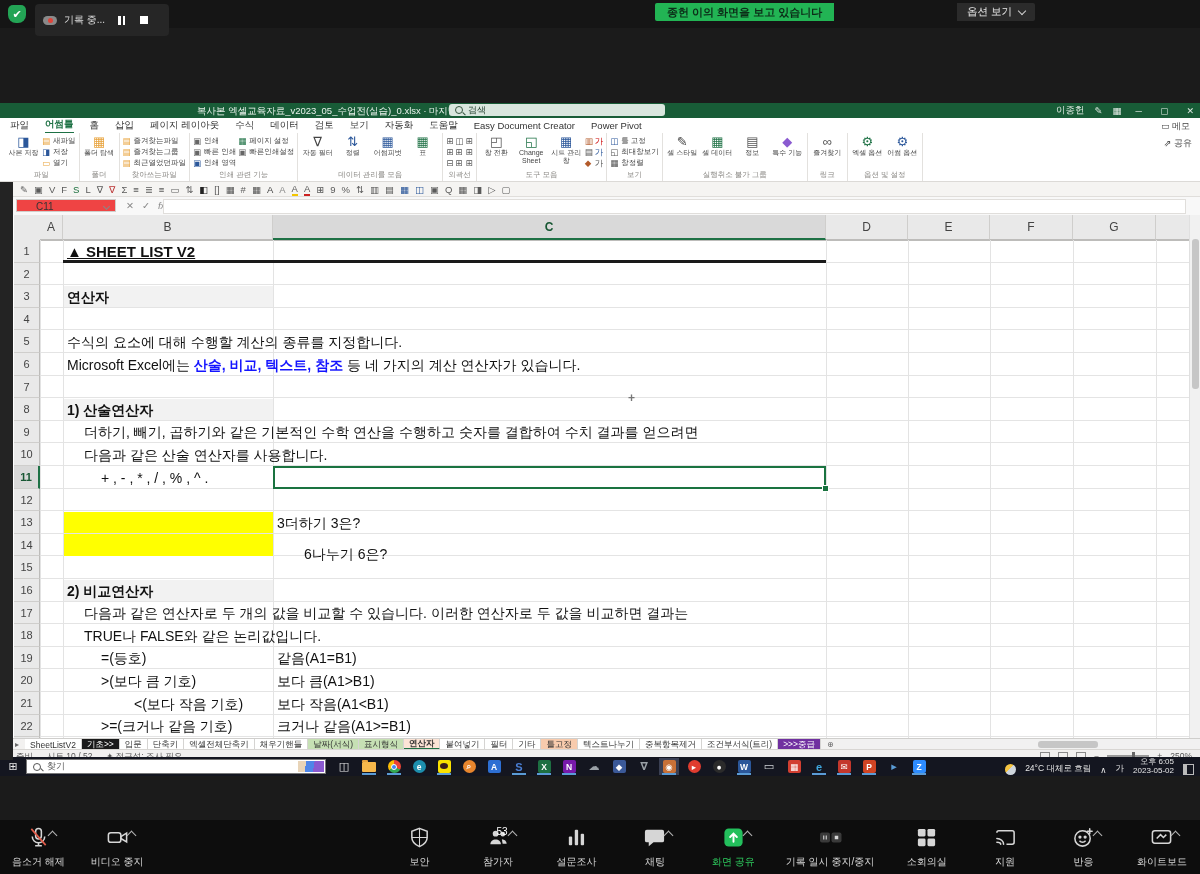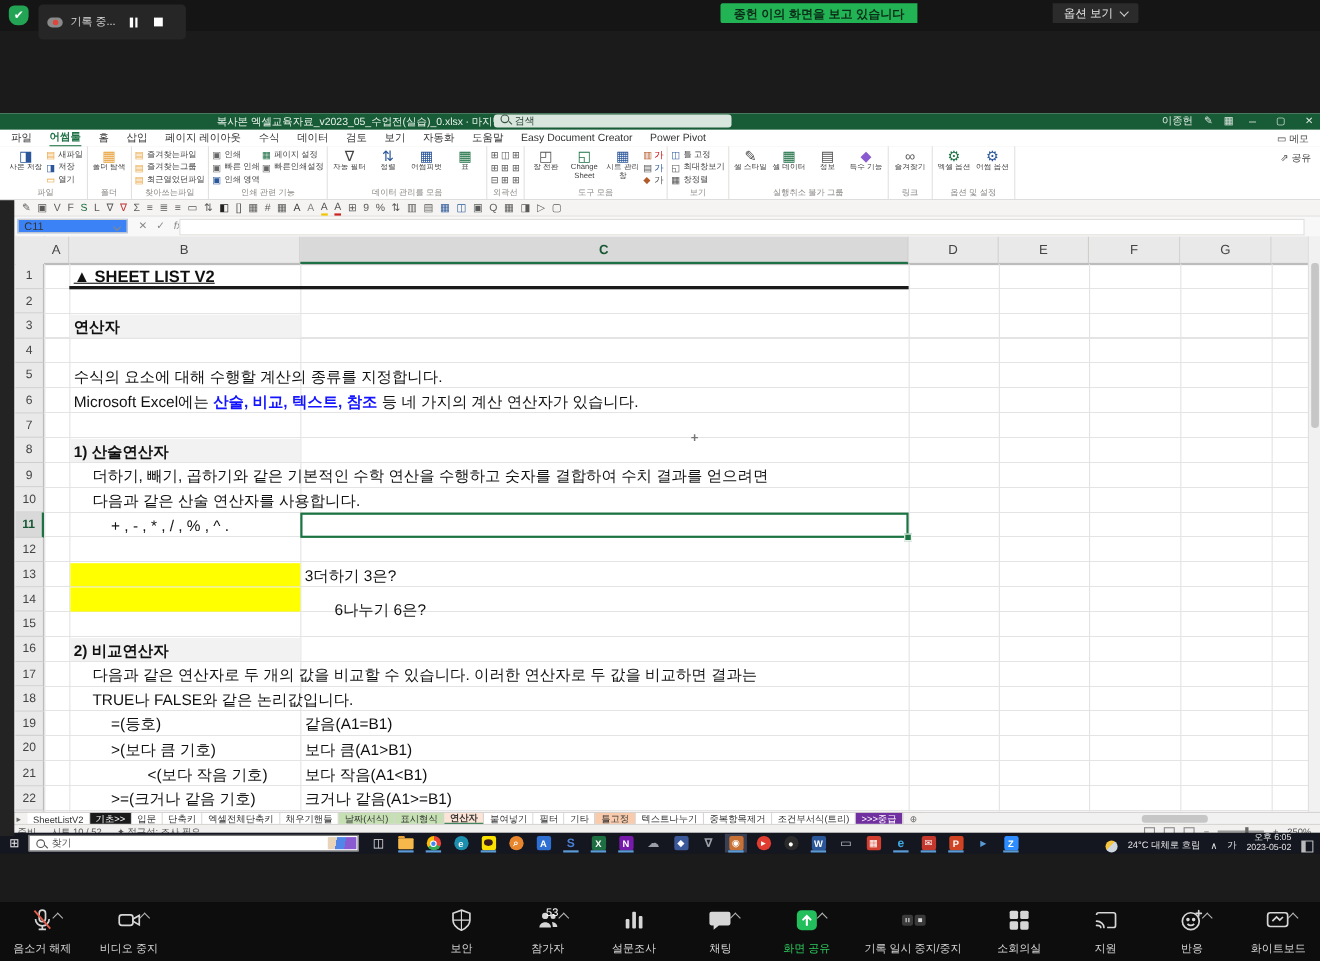--- a/index.html
+++ b/index.html
@@ -19,21 +19,21 @@
   #banner{left:655px;top:3px;height:18px;background:#22b454;color:#0c2d18;font-size:11px;font-weight:bold;
     display:flex;align-items:center;padding:0 12px;border-radius:2px 0 0 2px;}
   #optbtn{left:957px;top:3px;height:18px;background:#2b2b2b;color:#e8e8e8;font-size:10.5px;
     display:flex;align-items:center;gap:7px;padding:0 10px;border-radius:0 2px 2px 0;}
   .dcaret{width:5px;height:5px;border-right:1.4px solid #cfcfcf;border-bottom:1.4px solid #cfcfcf;transform:rotate(45deg);margin-top:-3px;}
   
   #xl{left:0;top:103px;width:1200px;height:654px;background:#fff;}
   #xtitle{left:0;top:0;width:1200px;height:15px;background:#185c37;color:#e9f2ec;font-size:9.5px;}
   #xtitle .ttext{position:absolute;left:197px;top:2px;white-space:nowrap;}
   #xsearch{position:absolute;left:449px;top:1px;width:204px;height:12px;background:#d9e6de;border-radius:3px;
-    display:flex;align-items:flex-start;gap:5px;padding:0 6px;color:#23402f;font-size:9px;}
+    display:flex;align-items:center;gap:5px;padding:0 6px;color:#23402f;font-size:9px;}
   .lens{width:6px;height:6px;border:1.3px solid #35543f;border-radius:50%;position:relative;flex:0 0 auto;}
   .lens::after{content:"";position:absolute;width:3.5px;height:1.3px;background:#35543f;transform:rotate(45deg);right:-3px;bottom:-1px;}
   #xtr{position:absolute;right:2px;top:0;height:15px;display:flex;align-items:center;gap:10px;color:#dfe9e2;font-size:9.5px;}
   #xtr .wc{font-size:9px;padding:0 4px;}
   
   #mrow{left:0;top:15px;width:1200px;height:15px;background:#fff;border-bottom:1px solid #e4e2df;}
   #mtabs{position:absolute;left:10px;top:0;display:flex;gap:16px;height:15px;align-items:center;}
   .mtab{font-size:9.5px;color:#333;white-space:nowrap;}
   .mtab.on{color:#1e7145;font-weight:bold;border-bottom:2px solid #1e7145;padding-bottom:1px;}
   #memo{position:absolute;right:10px;top:2px;font-size:9px;color:#444;}
@@ -48,21 +48,21 @@
   .rsmall{display:flex;align-items:center;gap:3px;height:10px;}
   .rsico{font-size:8.5px;line-height:9px;}
   .rslbl{font-size:7.5px;color:#444;white-space:nowrap;}
   .rglabel{font-size:7.5px;color:#8a8884;text-align:center;padding:0 2px 1px 2px;}
   #xshare{position:absolute;right:8px;top:34px;font-size:9px;color:#444;}
   
   #qat{left:0;top:79px;width:1200px;height:15px;background:#f5f4f2;border-bottom:1px solid #e0dedb;display:flex;align-items:center;gap:6px;padding-left:20px;box-sizing:border-box;}
   .qico{font-size:9.5px;color:#5a5a5a;line-height:11px;}
   
   #fbar{left:0;top:94px;width:1200px;height:18px;background:#f8f8f8;border-bottom:1px solid #d8d6d3;}
-  #namebox{position:absolute;left:16px;top:2px;width:100px;height:13px;background:#3b82f6;border:1px solid #d0cecb;font-size:10px;color:#333;line-height:13px;padding-left:5px;box-sizing:border-box;}
+  #namebox{position:absolute;left:16px;top:2px;width:100px;height:13px;background:#ef4444;border:1px solid #d0cecb;font-size:10px;color:#333;line-height:13px;padding-left:19px;box-sizing:border-box;}
   #nbcaret{position:absolute;left:104px;top:7px;width:4px;height:4px;border-right:1.2px solid #888;border-bottom:1.2px solid #888;transform:rotate(45deg);}
   #fxbtns{position:absolute;left:126px;top:2px;display:flex;gap:8px;font-size:9.5px;color:#8a8a8a;align-items:center;height:13px;}
   #finput{position:absolute;left:163px;top:2px;right:14px;height:13px;background:#fff;border:1px solid #e0dedb;}
   
   #grid{left:0;top:112px;width:1200px;height:523px;background:#fff;overflow:hidden;}
   .colh{position:absolute;top:0;height:25px;background:#e9e9e9;border-right:1px solid #cfcecc;border-bottom:1px solid #bdbcba;
     font-size:12px;color:#444;text-align:center;line-height:25px;box-sizing:border-box;}
   .colh.sel{background:#d9d9d9;border-bottom:2.5px solid #1e7145;color:#175733;font-weight:bold;}
   .rowh{position:absolute;left:14px;width:26px;background:#e9e9e9;border-right:1px solid #bdbcba;border-bottom:1px solid #cfcecc;
     font-size:11px;color:#444;text-align:center;box-sizing:border-box;}

